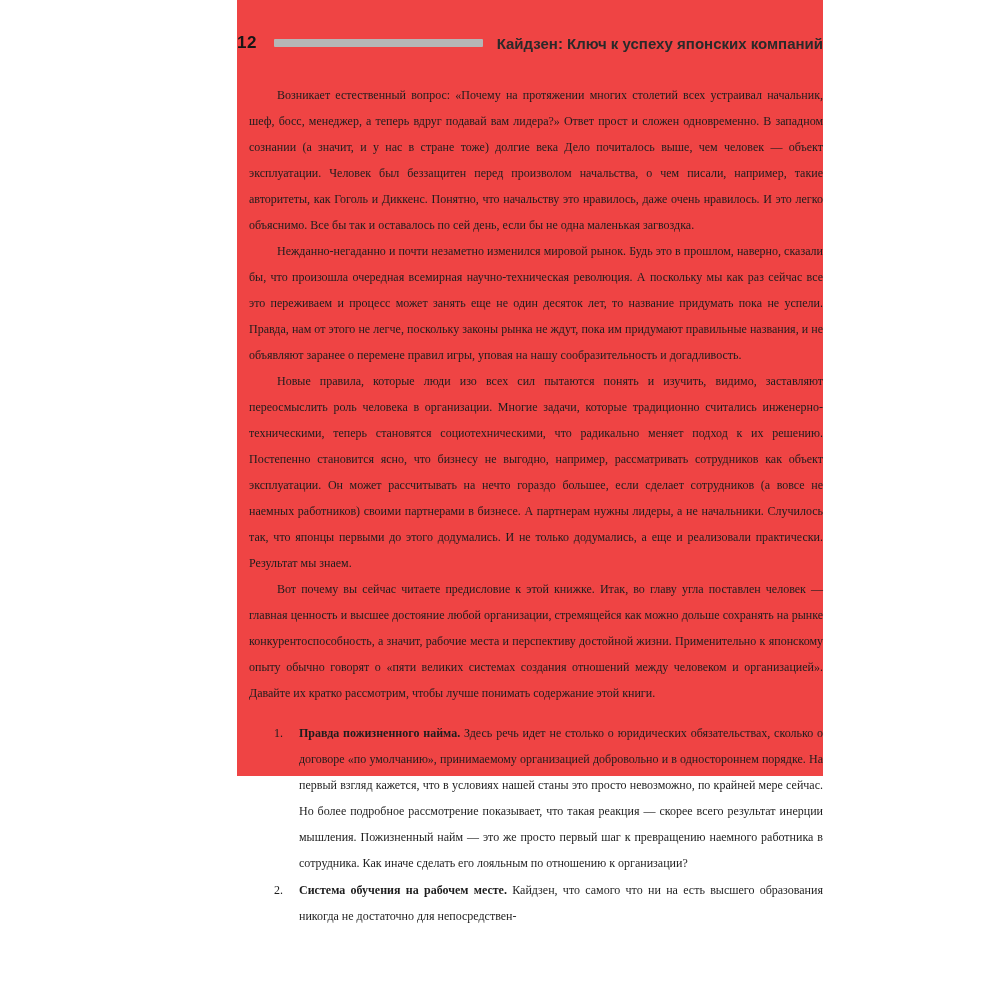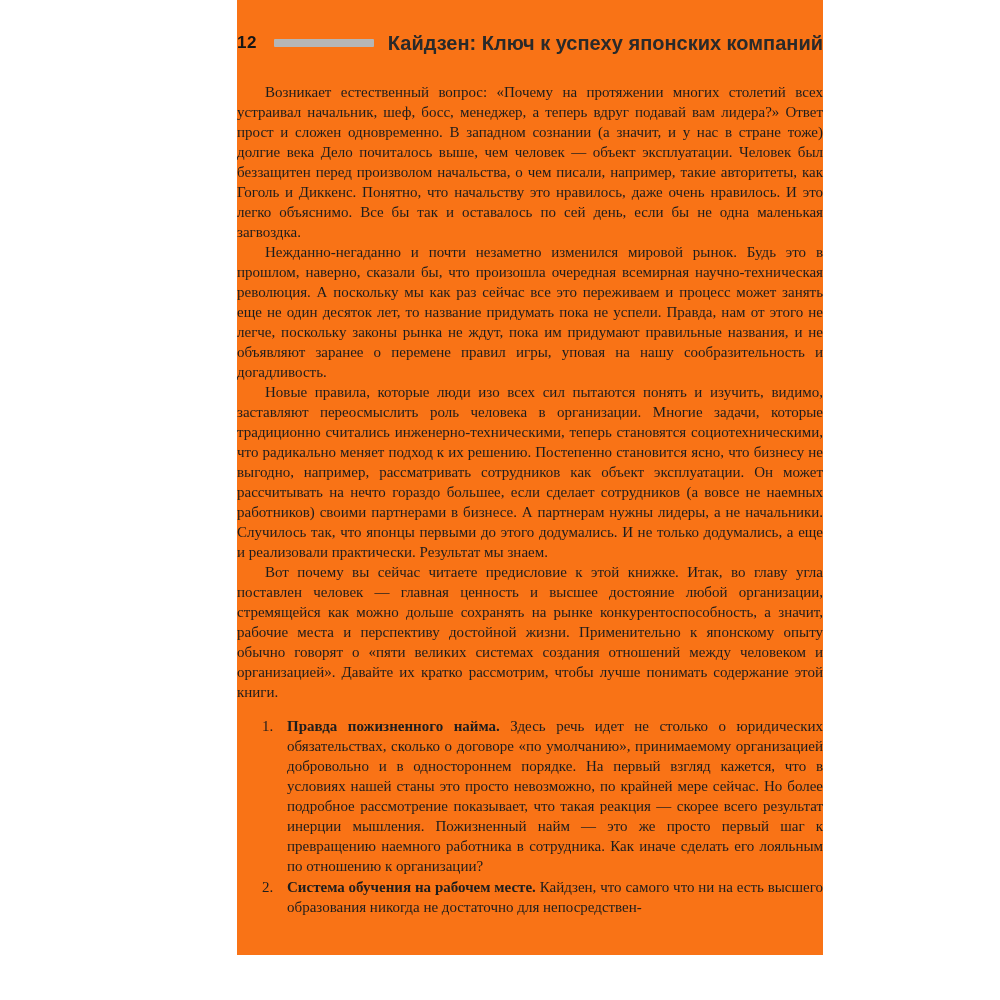--- a/index.html
+++ b/index.html
@@ -8,22 +8,22 @@
     background: #ffffff;
     width: 1000px;
     height: 1000px;
     overflow: hidden;
   }
   .page {
     position: absolute;
     left: 237px;
     top: 0;
     width: 586px;
-    height: 955px;
-    background: #f97316;
+    height: 776px;
+    background: #ef4444;
   }
   
   .page-header {
     display: flex;
     align-items: center;
     margin-top: 33px;
     height: 20px;
   }
   .page-number {
     font-family: "Liberation Sans", sans-serif;
@@ -36,33 +36,34 @@
   .header-rule {
     flex: 1 1 auto;
     height: 8px;
     background: #b6b6b6;
     margin: 0 14px 0 17px;
     border-radius: 1px;
   }
   .header-title {
     font-family: "Liberation Sans", sans-serif;
     font-weight: 700;
-    font-size: 20px;
+    font-size: 15px;
     color: #2a2a2a;
     flex: 0 0 auto;
     white-space: nowrap;
   }
   
   .body-text {
     margin-top: 29px;
     font-family: "Liberation Serif", serif;
-    font-size: 15px;
-    line-height: 20px;
+    font-size: 12px;
+    line-height: 26px;
     color: #1d1d1d;
     text-align: justify;
+    margin-left: 12px;
   }
   .body-text p {
     margin: 0;
     padding: 0;
     text-indent: 28px;
   }
   
   .numbered-list {
     margin-top: 14px;
   }

